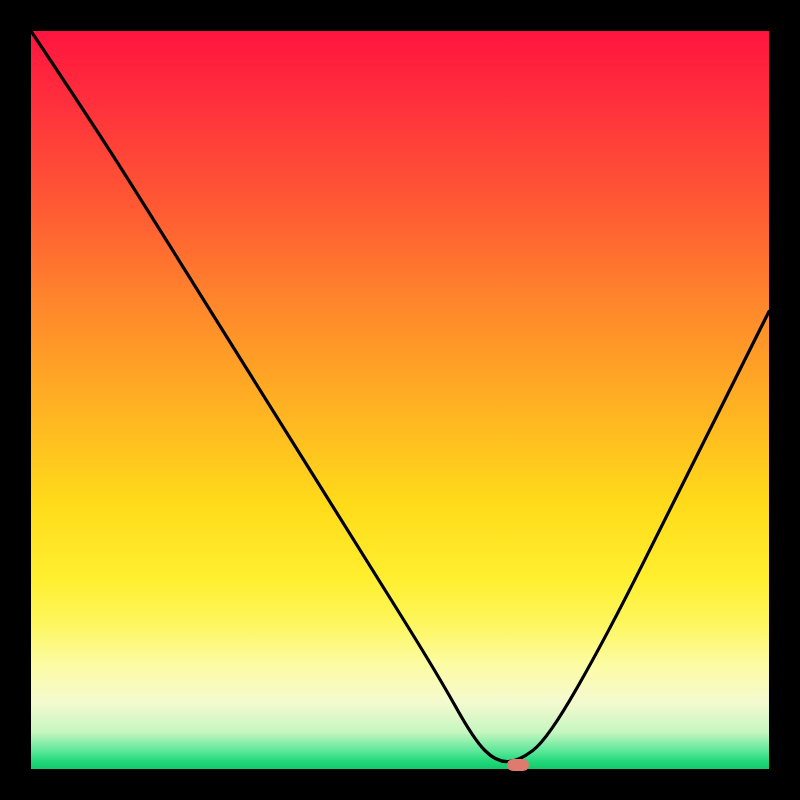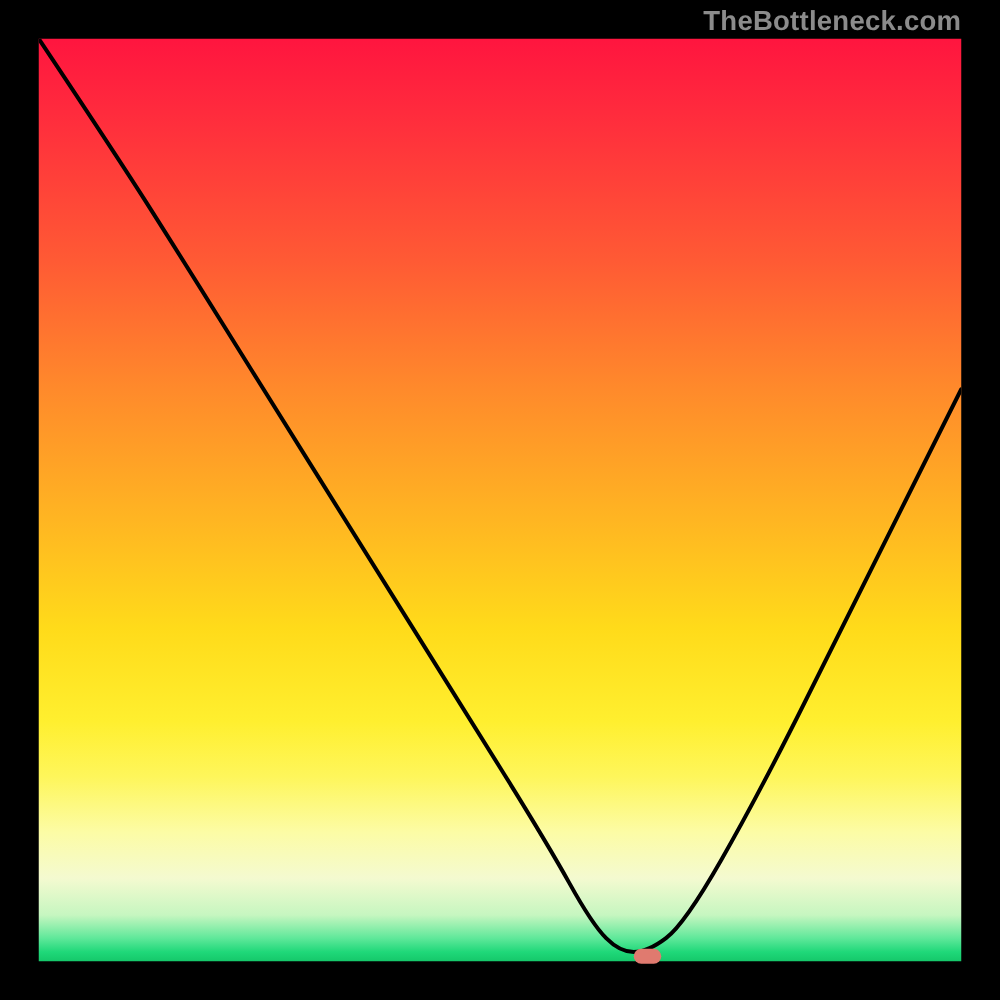--- a/index.html
+++ b/index.html
@@ -77,14 +77,13 @@
 
 <div class="stage">
 
   <div class="plot">
     <svg class="curve" viewBox="0 0 738 738" preserveAspectRatio="none">
       <path id="curve-path" d="M 0.0 0.0 Q 59.0 88.6 84.9 129.1 Q 110.7 169.7 147.6 228.8 Q 184.5 287.8 221.4 346.9 Q 258.3 405.9 295.2 464.9 Q 332.1 524.0 369.0 583.0 Q 405.9 642.1 424.4 675.3 Q 442.8 708.5 453.9 719.5 Q 464.9 730.6 476.0 730.6 Q 487.1 730.6 501.8 719.5 Q 516.6 708.5 546.1 656.8 Q 575.6 605.2 612.5 531.4 Q 649.4 457.6 693.7 369.0 T 738.0 280.4" fill="none" stroke-width="3.2" stroke-linecap="round" stroke-linejoin="round" stroke="#000000"></path>
     </svg>
     <div class="marker" id="marker" style="left: 487.08px; top: 734.31px; background: rgb(224, 122, 111);"></div>
   </div>
 
-  <div class="watermark">TheBottleneck.com</div>
 </div>
 
 </body></html>

